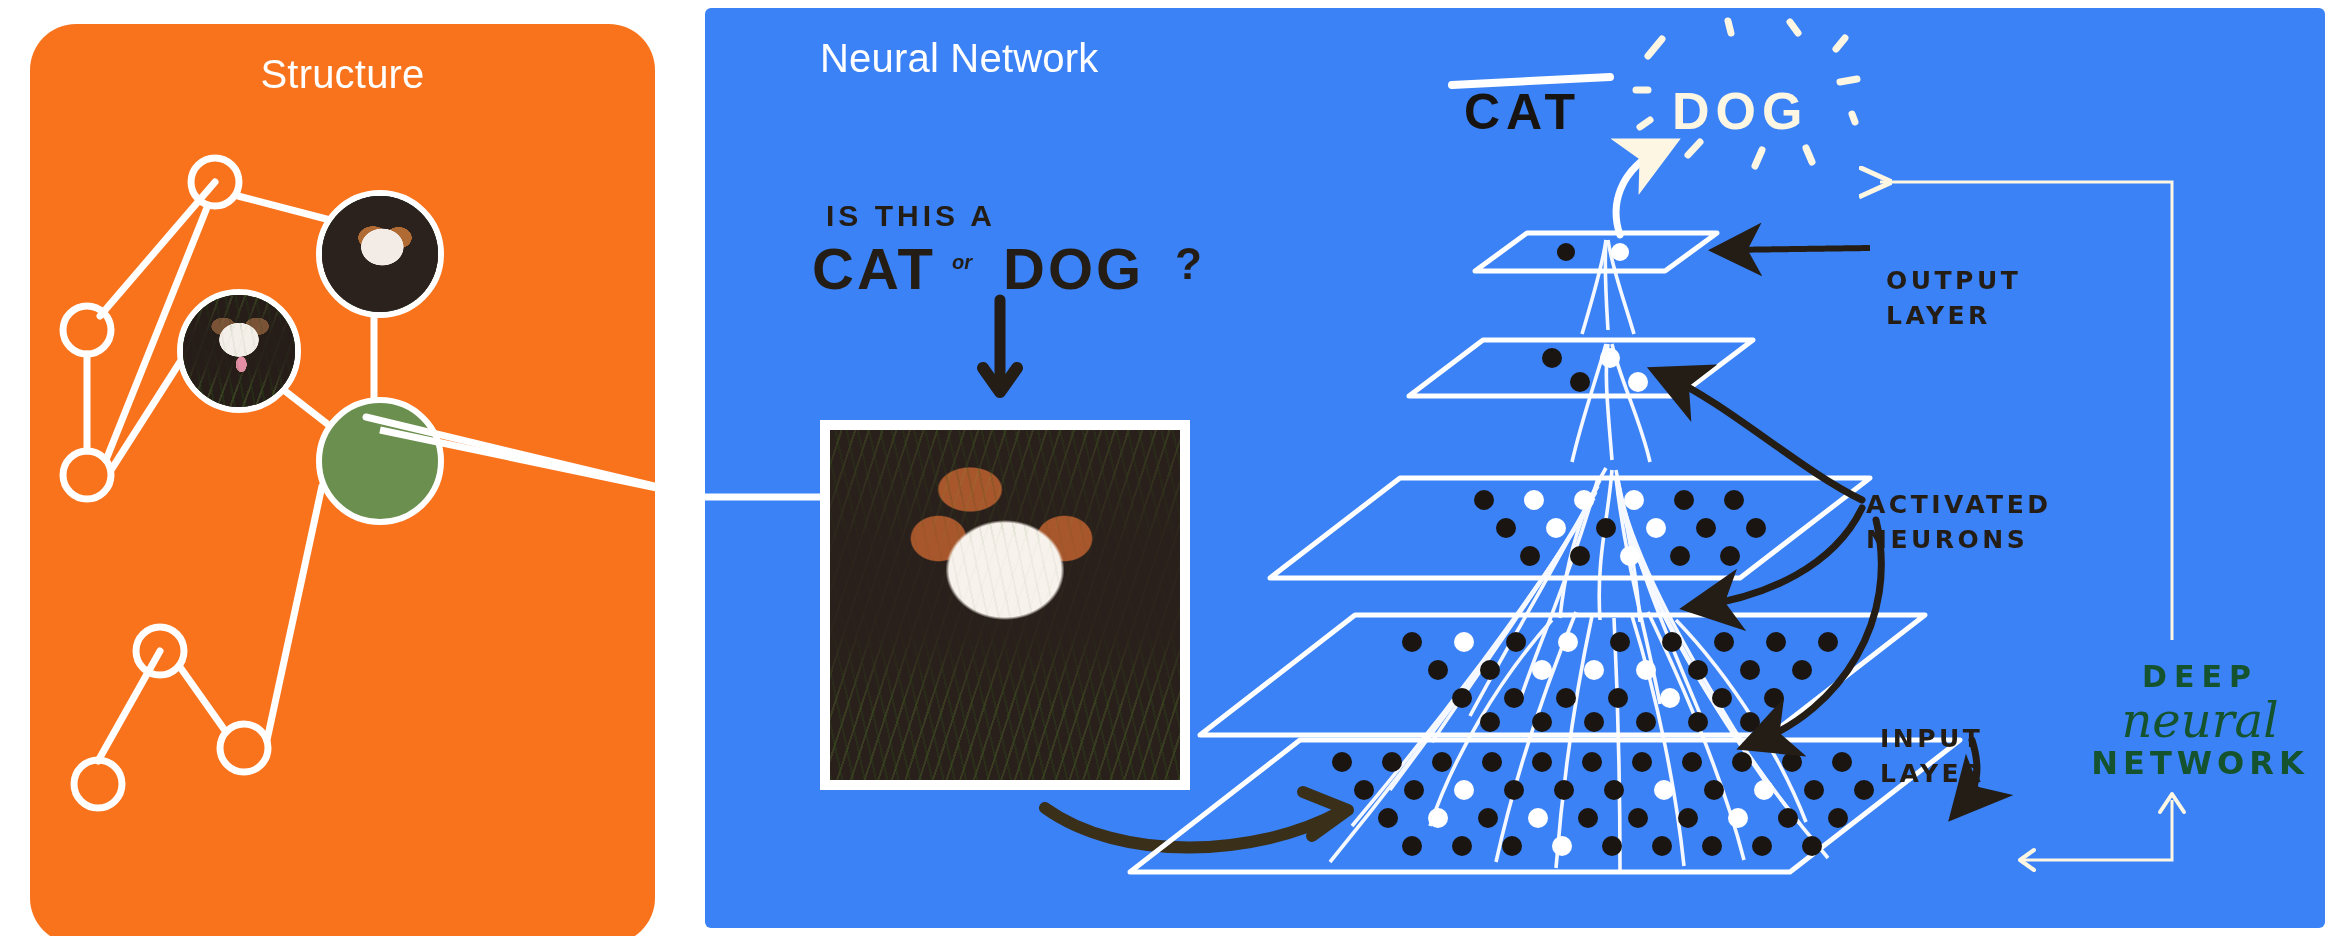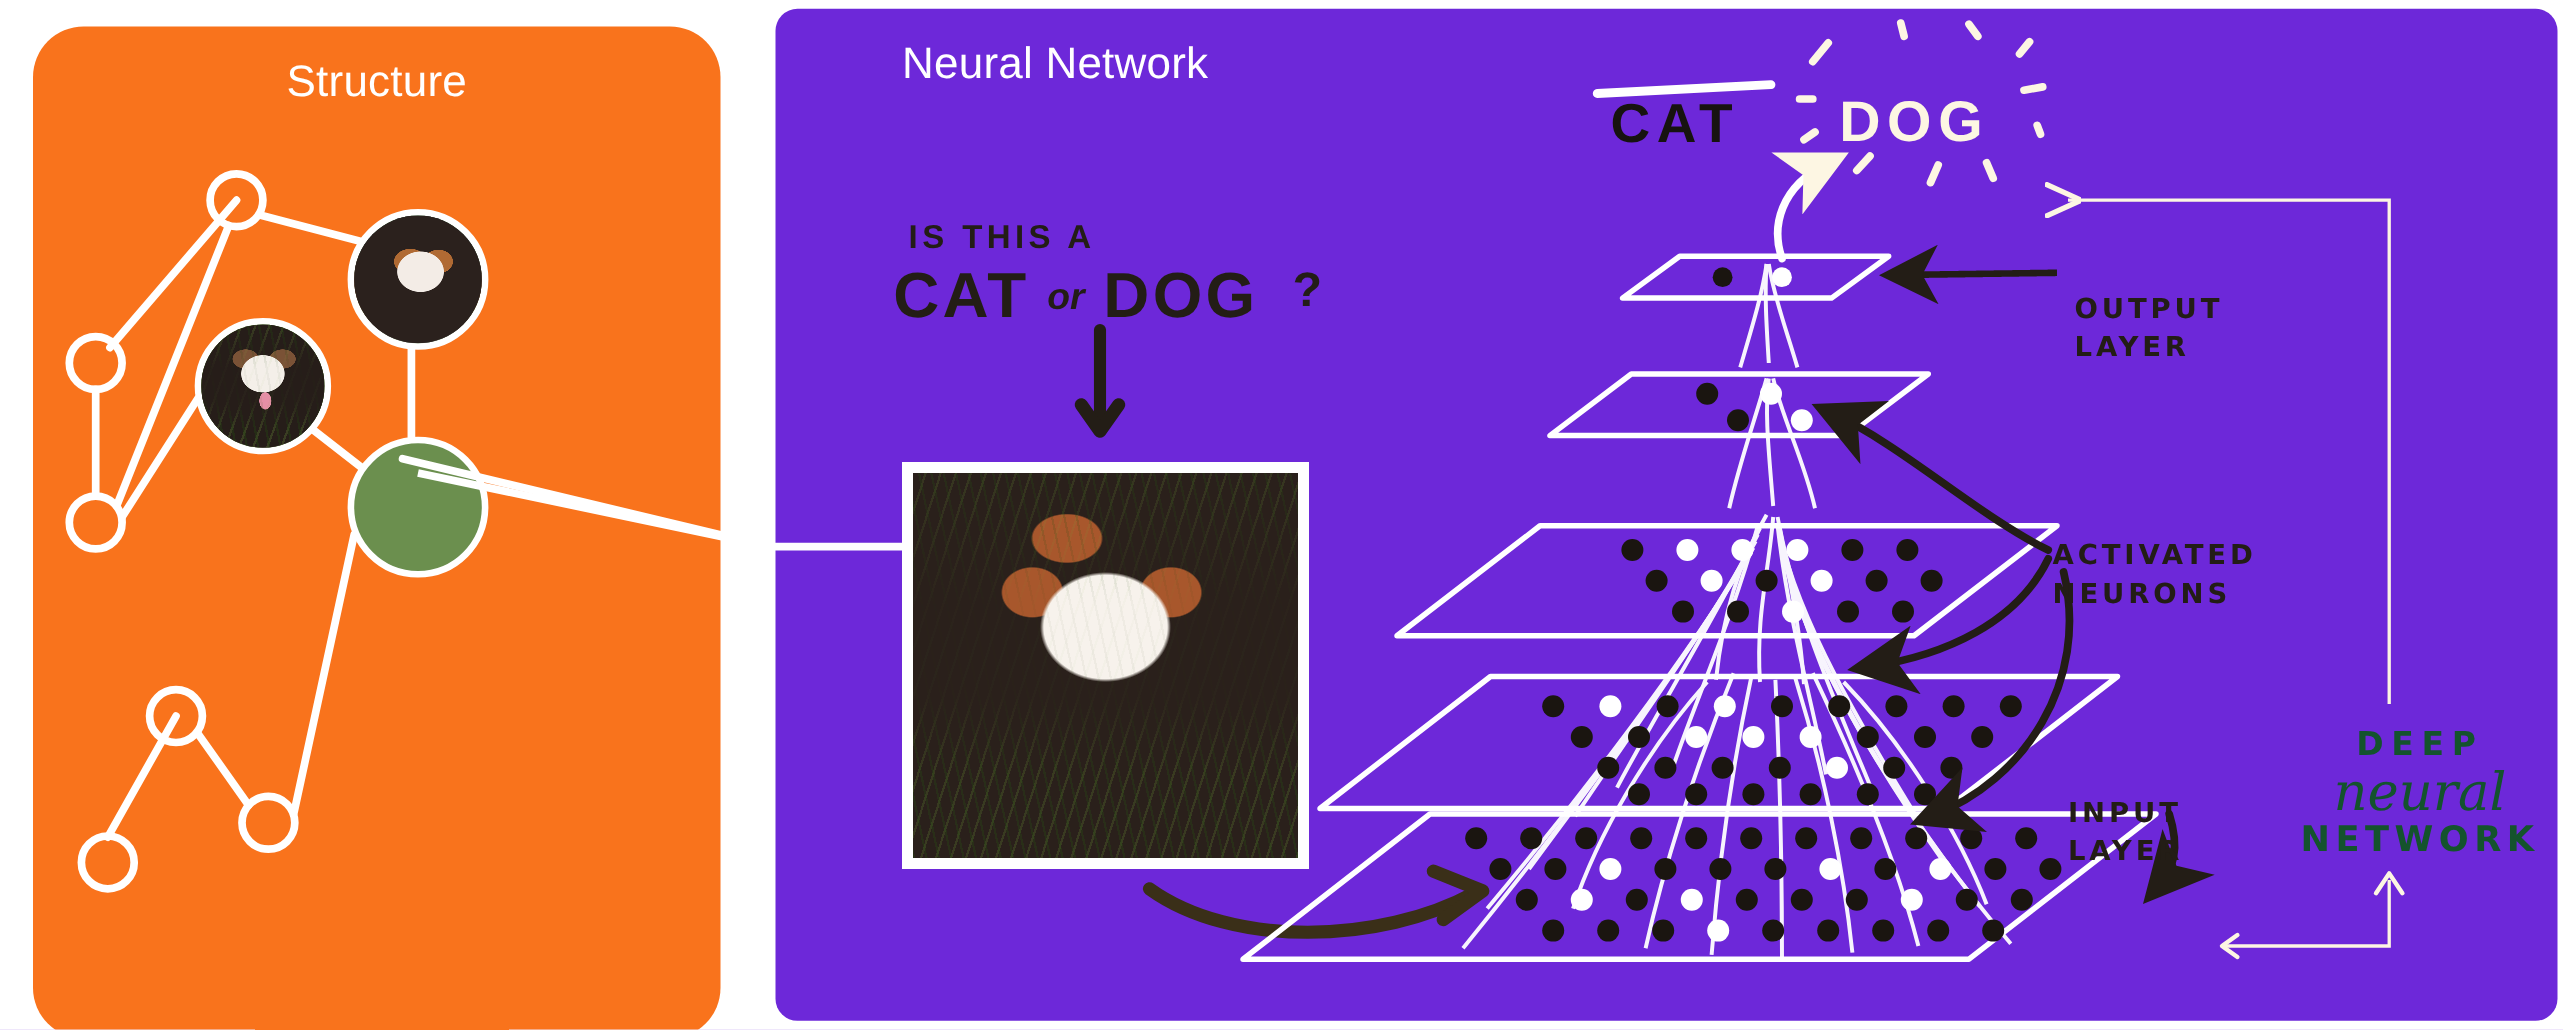--- a/index.html
+++ b/index.html
@@ -7,21 +7,21 @@
   #stage{position:relative;width:2330px;height:936px;background:#ffffff;}
 
   
   .panel{position:absolute;}
   #structure-panel{
     left:30px;top:8px;width:625px;height:920px;
     background:#f9731c;border-radius:46px;margin-top:16px;
   }
   #nn-panel{
     left:705px;top:8px;width:1620px;height:920px;
-    background:#6d28d9;border-radius:20px;
+    background:#3b82f6;border-radius:6px;
   }
   .panel-title{
     position:absolute;color:#ffffff;font-size:40px;font-weight:400;
     letter-spacing:.2px;line-height:1;white-space:nowrap;
   }
   #structure-title{left:0;right:0;top:30px;text-align:center;}
   #nn-title{left:115px;top:30px;text-align:left;}
 
   
   .svg-layer{position:absolute;left:0;top:0;width:2330px;height:936px;pointer-events:none;}
@@ -107,21 +107,21 @@
     -webkit-mask-image:linear-gradient(180deg, rgba(0,0,0,.95) 0%, rgba(0,0,0,.1) 36%, rgba(0,0,0,.2) 62%, rgba(0,0,0,1) 86%);
   }
 
   
   .hand{
     position:absolute;color:#231d16;white-space:nowrap;
     font-family:Liberation Sans, sans-serif;font-weight:700;margin-top:43px;
   }
   #q-isthisa{left:826px;top:156px;font-size:30px;letter-spacing:4px;}
   #q-cat{left:812px;top:192px;font-size:58px;letter-spacing:3px;font-weight:700;}
-  #q-or{left:952px;top:208px;font-size:34px;font-style:italic;letter-spacing:0px;}
+  #q-or{left:952px;top:208px;font-size:20px;font-style:italic;letter-spacing:0px;}
   #q-dog{left:1003px;top:192px;font-size:58px;letter-spacing:3px;font-weight:700;}
   #q-mark{left:1175px;top:196px;font-size:44px;}
 
   #lbl-cat{left:1464px;top:40px;font-size:50px;letter-spacing:6px;color:#171310;}
   #lbl-dog{left:1672px;top:38px;font-size:52px;letter-spacing:6px;color:#fdf6e3;}
 
   .annot{
     position:absolute;color:#231d16;font-family:"DejaVu Sans",sans-serif;
     font-weight:700;font-size:25px;letter-spacing:3.5px;line-height:1.38;
     white-space:pre-line;

